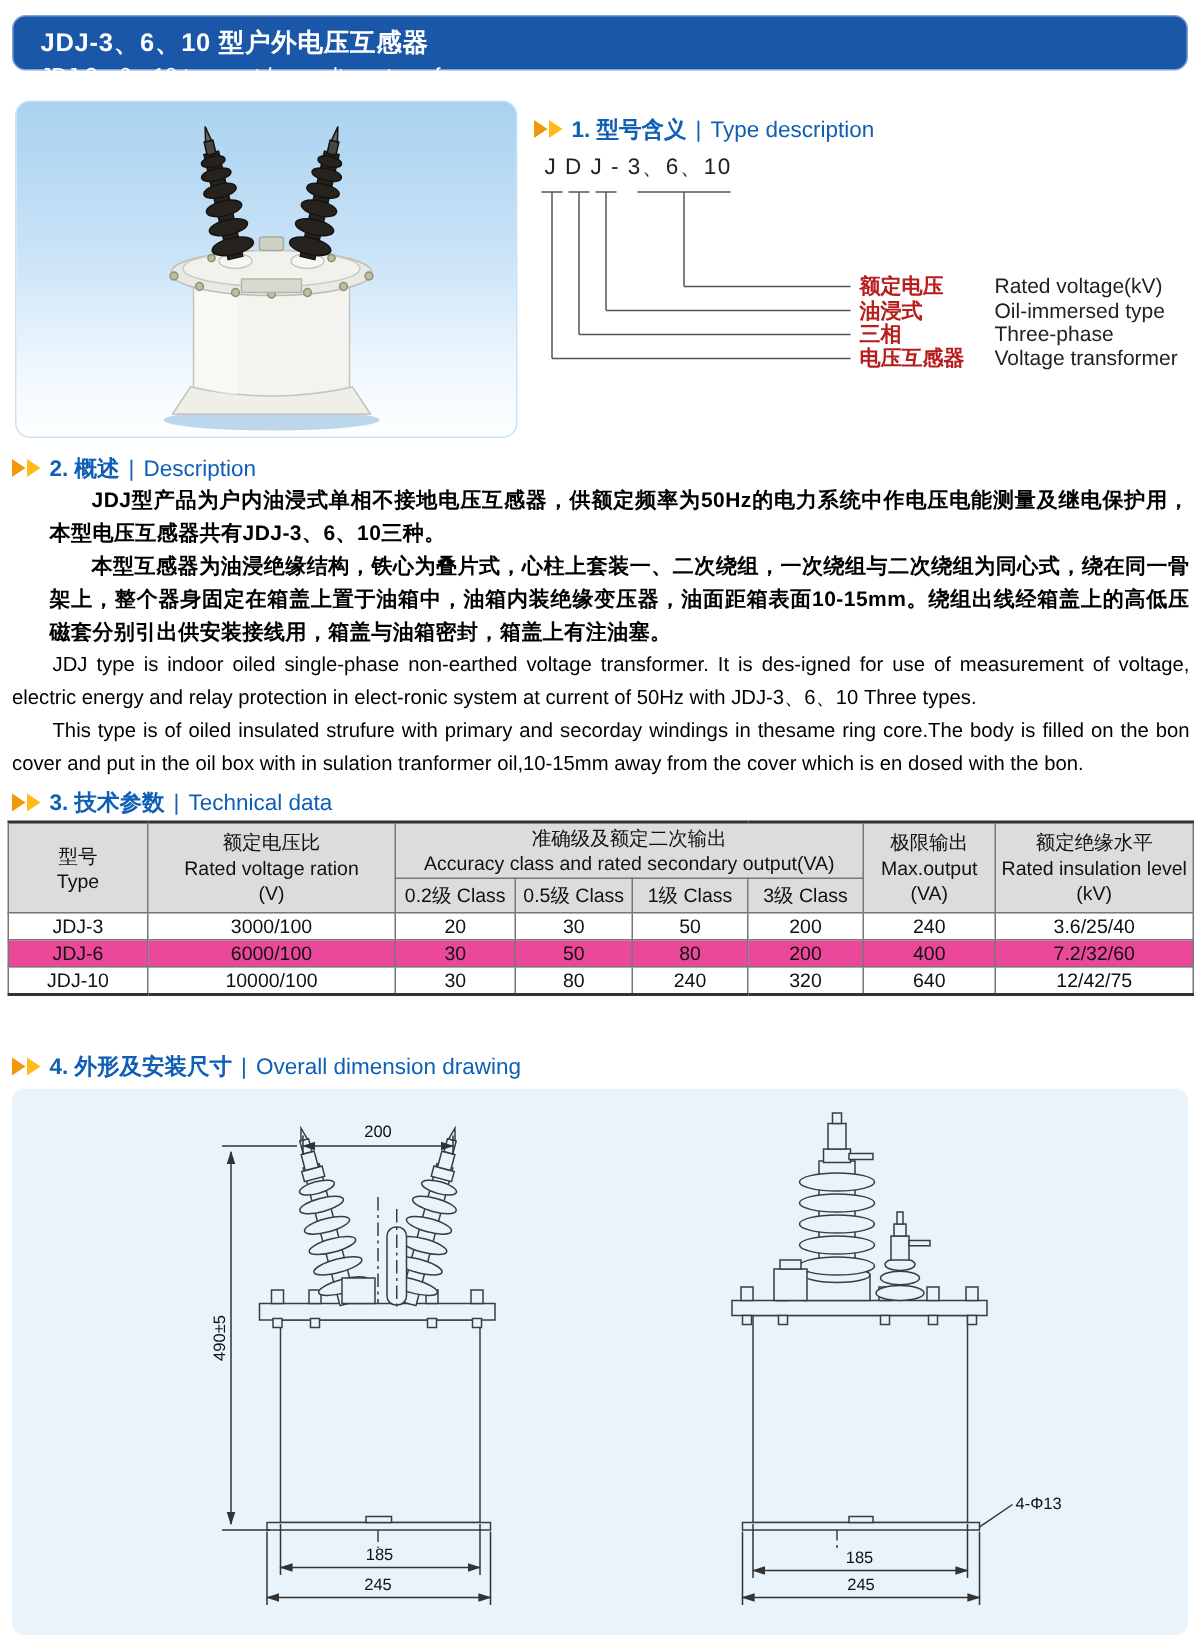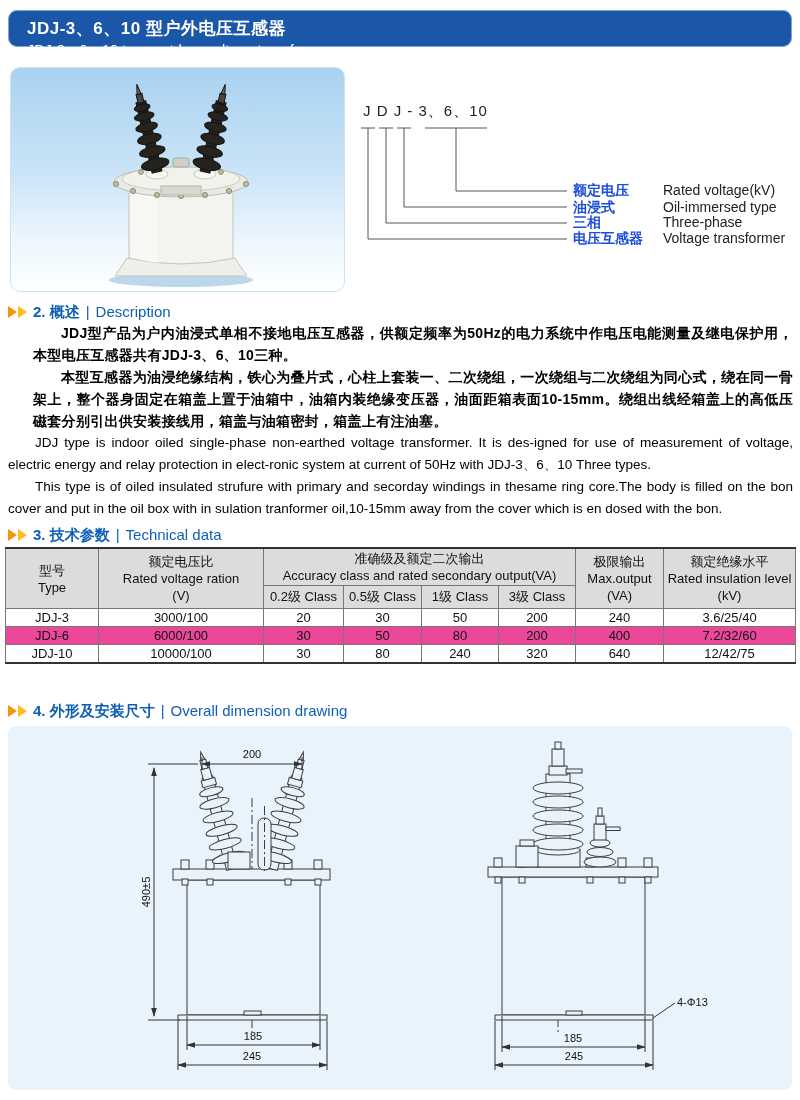--- a/index.html
+++ b/index.html
@@ -26,21 +26,21 @@
          border-bottom:6px solid transparent; vertical-align:-1px; margin-right:1px; }
   .tri1 { border-left:9px solid #F1970A; }
   .tri2 { border-left:9px solid #FFBC17; margin-right:6px; }
   .st-zh { font-weight:bold; }
   .st-sep { margin:0 6px; }
 
   
   .diagram { position:absolute; left:355px; top:102px; width:442px; height:152px; }
   .diagram svg { position:absolute; left:0; top:0; }
   .dcode { position:absolute; left:8px; top:0; font-size:15px; font-weight:normal; color:#222; letter-spacing:1px; }
-  .dlabel-zh { position:absolute; left:218px; font-size:14px; font-weight:bold; color:#1d4ed8; }
+  .dlabel-zh { position:absolute; left:218px; font-size:14px; font-weight:bold; color:#b91c1c; }
   .dlabel-en { position:absolute; left:308px; font-size:14px; color:#222;text-align:right; }
 
   
   .desc { position:absolute; left:8px; top:322px; width:785px; }
   .desc p { font-size:13.5px; line-height:22px; text-align:justify; text-indent:2em; color:#000; }
   .desc p.zh { font-weight:bold; font-size:14px; letter-spacing:.3px;margin-left:25px; }
 
   
   .ttable { position:absolute; left:5px; top:547px; width:790px; border-collapse:collapse;
             text-align:center; color:#111; table-layout:fixed; }
@@ -109,20 +109,23 @@
         <ellipse cy="-34" rx="12" ry="5"></ellipse>
           <ellipse cy="-46" rx="11" ry="4.5"></ellipse>
         <ellipse cy="-57" rx="10" ry="4"></ellipse>
           <ellipse cy="-66" rx="8" ry="3.5"></ellipse>
         <rect x="-3" y="-80" width="6" height="9" fill="#4A463F"></rect>
         <path d="M-2,-80 L0,-90 L2,-80 Z" fill="#6E6A60"></path>
       </g>
     </svg>
   </div>
 
+  <div class="sec-title" style="left:356px; top:77px;">
+    <span class="tri tri1"></span><span class="tri tri2"></span><span class="st-zh">1. 型号含义</span><span class="st-sep">|</span><span class="st-en">Type description</span>
+  </div>
 
   <div class="diagram">
     <div class="dcode">J D J - 3、6、10</div>
     <svg width="442" height="152" viewBox="0 0 442 152">
       <g stroke="#555" stroke-width="1" fill="none">
         <line x1="6" y1="26" x2="20" y2="26"></line>
         <line x1="24" y1="26" x2="38" y2="26"></line>
         <line x1="42" y1="26" x2="56" y2="26"></line>
         <line x1="70" y1="26" x2="132" y2="26"></line>
         <line x1="13" y1="26" x2="13" y2="137"></line>

